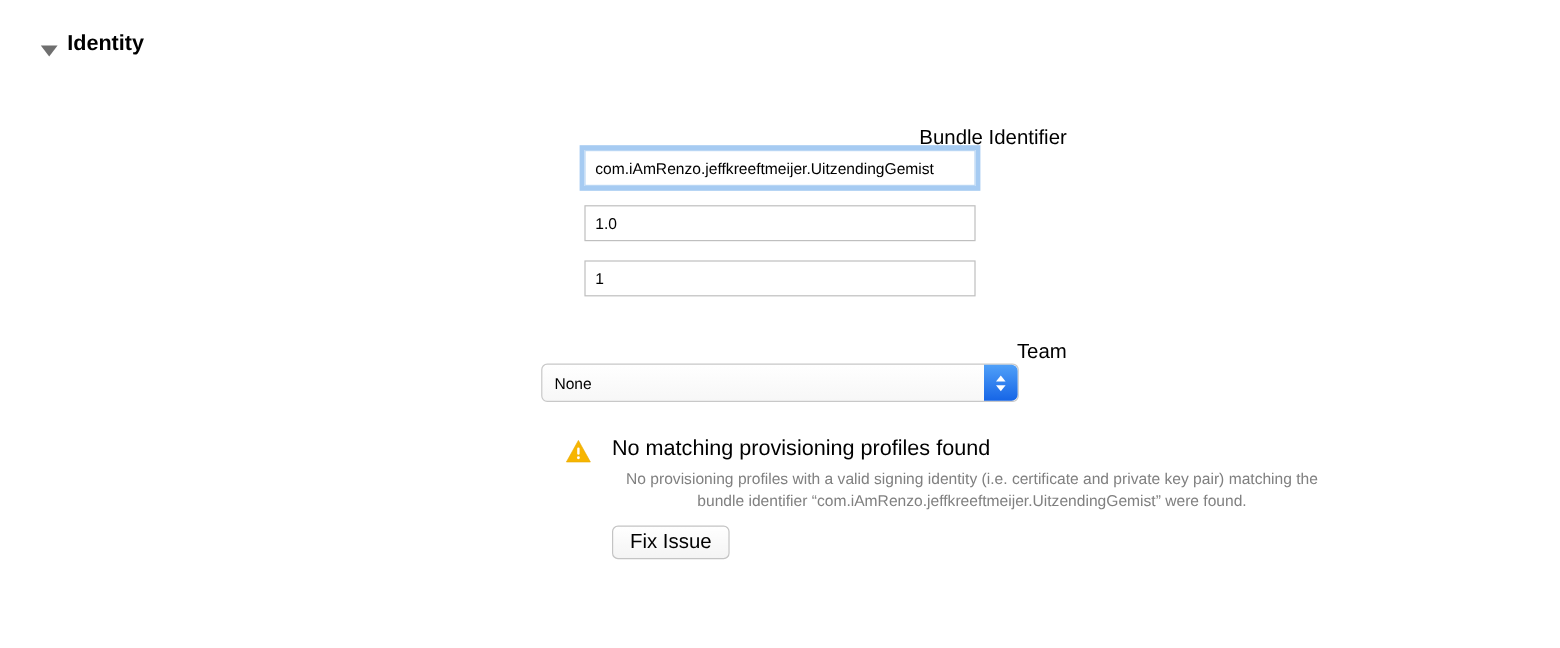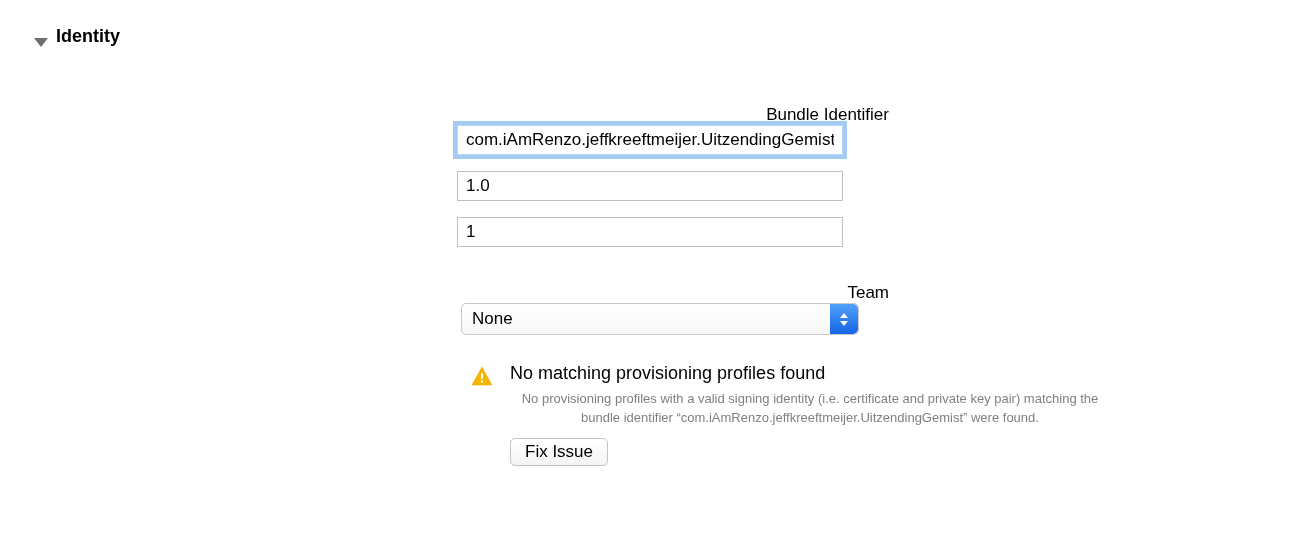--- a/index.html
+++ b/index.html
@@ -50,25 +50,25 @@
       flex-direction: column;
     }
     .form-label {
       width: 510px;
       text-align: right;
       padding-right: 16px;
       font-size: 17px;
       color: #000;
     }
     .text-input {
-      width: 386px;
+      width: 326px;
       height: 30px;
       border: 1px solid #bfbfbf;
       padding: 0 8px;
-      font-size: 17px;
+      font-size: 13px;
       font-family: inherit;
       outline: none;
       background: #fff;
       color: #000;
     }
     .text-input.focused {
       border: 1px solid #b9d6f4;
       box-shadow: 0 0 0 4px #a6cbf2;
     }
     .select-wrapper {
@@ -78,24 +78,23 @@
     }
     .select-box {
       width: 100%;
       height: 100%;
       border: 1px solid #c8c8c8;
       background: linear-gradient(#ffffff, #f7f7f7);
       border-radius: 5px;
       display: flex;
       align-items: center;
       padding-left: 10px;
-      font-size: 17px;
+      font-size: 13px;
       cursor: pointer;
       position: relative;
-      margin-left: 10px;
     }
     .select-arrows {
       position: absolute;
       right: 0;
       top: 0;
       bottom: 0;
       width: 28px;
       background: linear-gradient(#50a0f8, #1665e6);
       border-top-right-radius: 5px;
       border-bottom-right-radius: 5px;

